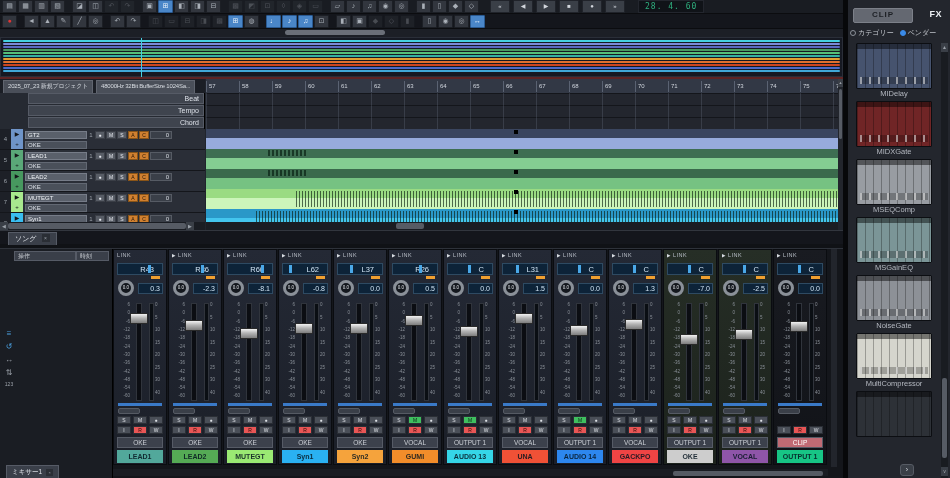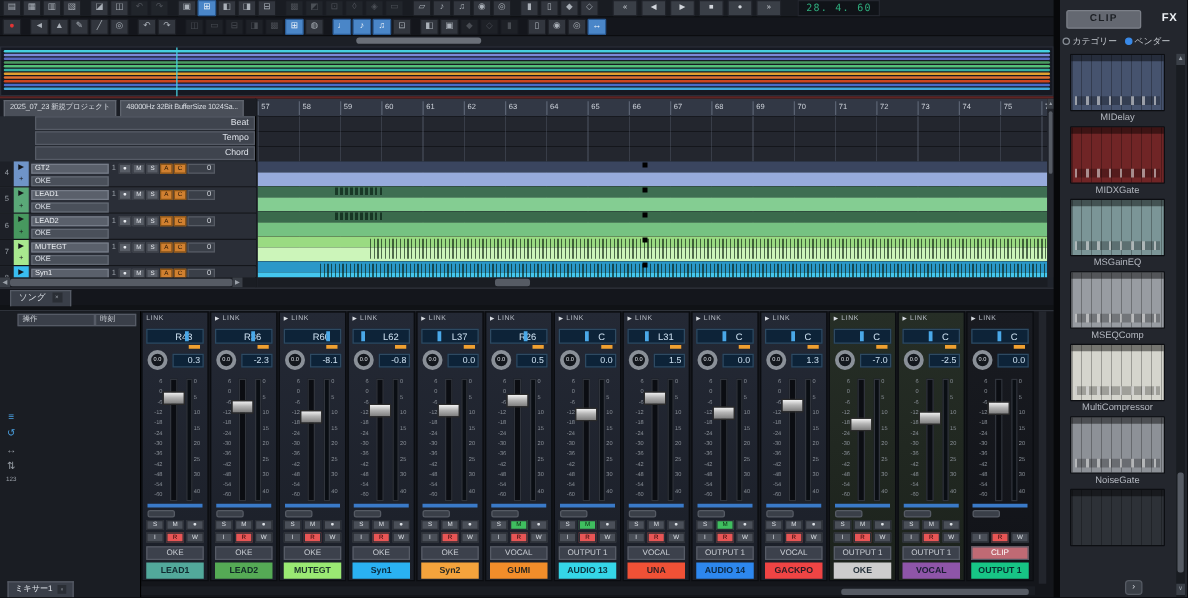--- a/index.html
+++ b/index.html
@@ -1180,46 +1180,46 @@
           <div class="pname">MIDelay</div>
         </div>
         <div class="plug">
           <div class="thumb" style="background-color: rgb(112, 37, 38);">
             <div class="tbar"></div>
             <div class="trow2"></div>
           </div>
           <div class="pname">MIDXGate</div>
         </div>
         <div class="plug">
+          <div class="thumb" style="background-color: rgb(152, 156, 162);">
+            <div class="tbar"></div>
+            <div class="trow2"></div>
+          </div>
+          <div class="pname">MSEQComp</div>
+        </div>
+        <div class="plug">
           <div class="thumb" style="background-color: rgb(123, 149, 151);">
             <div class="tbar"></div>
             <div class="trow2"></div>
           </div>
           <div class="pname">MSGainEQ</div>
         </div>
         <div class="plug">
-          <div class="thumb" style="background-color: rgb(152, 156, 162);">
+          <div class="thumb" style="background-color: rgb(141, 145, 151);">
             <div class="tbar"></div>
             <div class="trow2"></div>
           </div>
-          <div class="pname">MSEQComp</div>
+          <div class="pname">NoiseGate</div>
         </div>
         <div class="plug">
           <div class="thumb" style="background-color: rgb(213, 213, 205);">
             <div class="tbar"></div>
             <div class="trow2"></div>
           </div>
           <div class="pname">MultiCompressor</div>
-        </div>
-        <div class="plug">
-          <div class="thumb" style="background-color: rgb(141, 145, 151);">
-            <div class="tbar"></div>
-            <div class="trow2"></div>
-          </div>
-          <div class="pname">NoiseGate</div>
         </div>
         <div class="plug">
           <div class="thumb" style="background-color: rgb(45, 49, 55);">
             <div class="tbar"></div>
           </div>
         </div>
       </div>
     <div id="rp-scroll">
       <div class="va">▲</div>
       <div class="vt"></div>

